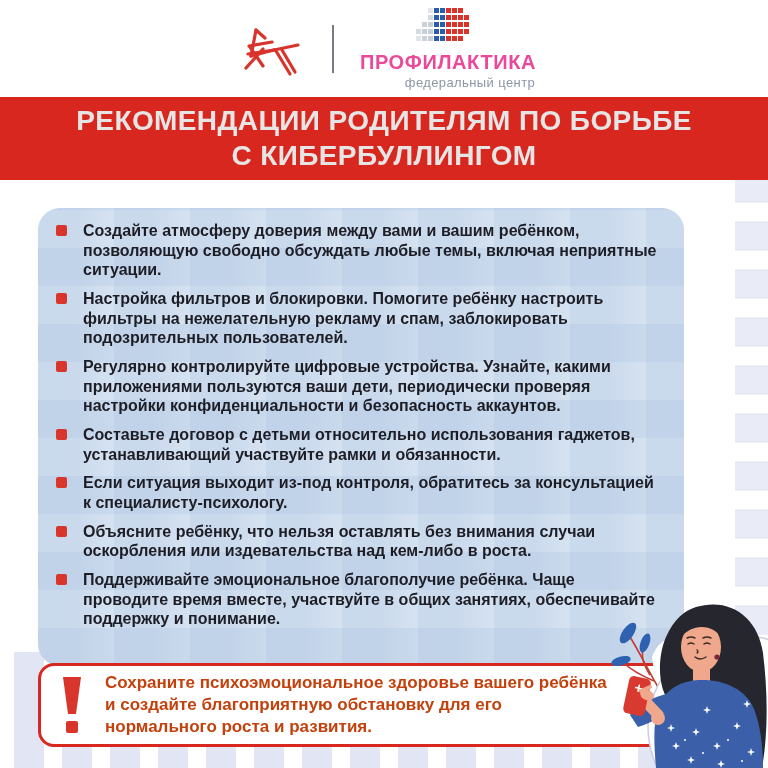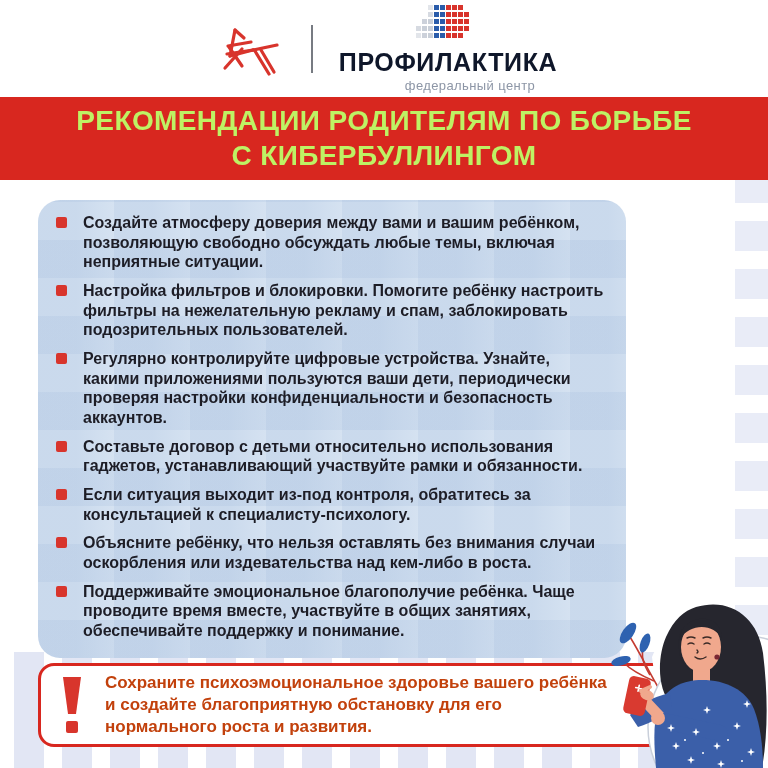--- a/index.html
+++ b/index.html
@@ -13,30 +13,30 @@
     background:repeating-linear-gradient(0deg,#ffffff 0 18px,#e9ecf7 18px 48px);}
   .bg-top-strip{position:absolute;left:0;right:0;top:78px;height:19px;background:#f3f4f7;}
 
   
   .header{position:absolute;left:0;top:0;right:0;height:97px;background:#ffffff;
     display:flex;align-items:center;justify-content:center;gap:26px;z-index:3;}
   .chair-logo{width:74px;height:66px;}
   .header-divider{width:2px;height:48px;background:#4a4f58;opacity:.75;}
   .brand{display:flex;flex-direction:column;align-items:center;}
   .brand-mark{width:68px;height:40px;margin-bottom:3px;}
-  .brand-name{font-size:25px;font-weight:700;color:#0f172a;letter-spacing:.6px;}
+  .brand-name{font-size:20px;font-weight:700;color:#ec4899;letter-spacing:.6px;}
   .brand-sub{font-size:13px;color:#8d96a6;margin-top:1px;letter-spacing:.4px;margin-left:44px;}
 
   
   .banner{position:absolute;left:0;top:97px;right:0;height:83px;background:#d8271f;
     display:flex;flex-direction:column;align-items:center;justify-content:center;z-index:2;}
-  .banner-line{color:#bef264;font-size:28px;font-weight:700;line-height:1.22;letter-spacing:.4px;text-align:center;}
-
-  
-  .panel{position:absolute;left:38px;top:200px;width:588px;height:458px;box-sizing:border-box;
+  .banner-line{color:#e5e5e5;font-size:28px;font-weight:700;line-height:1.22;letter-spacing:.4px;text-align:center;}
+
+  
+  .panel{position:absolute;left:38px;top:208px;width:646px;height:458px;box-sizing:border-box;
     background-color:#d5e2f1;
     background-image:
       repeating-linear-gradient(0deg,rgba(158,184,219,.20) 0 38px,rgba(0,0,0,0) 38px 76px),
       repeating-linear-gradient(90deg,rgba(158,184,219,.20) 0 38px,rgba(0,0,0,0) 76px 76px);
     border-radius:22px;padding:13px 22px 4px 18px;z-index:1;}
   .rec-list{list-style:none;margin:0;padding:0;}
   .rec-item{display:flex;gap:16px;margin-bottom:9px;}
   .rec-bullet{flex:0 0 auto;width:11px;height:11px;margin-top:4px;background:#d8352c;border-radius:2px;}
   .rec-text{font-size:16px;line-height:1.23;font-weight:700;color:#1d1d26;max-width:592px;}
 

